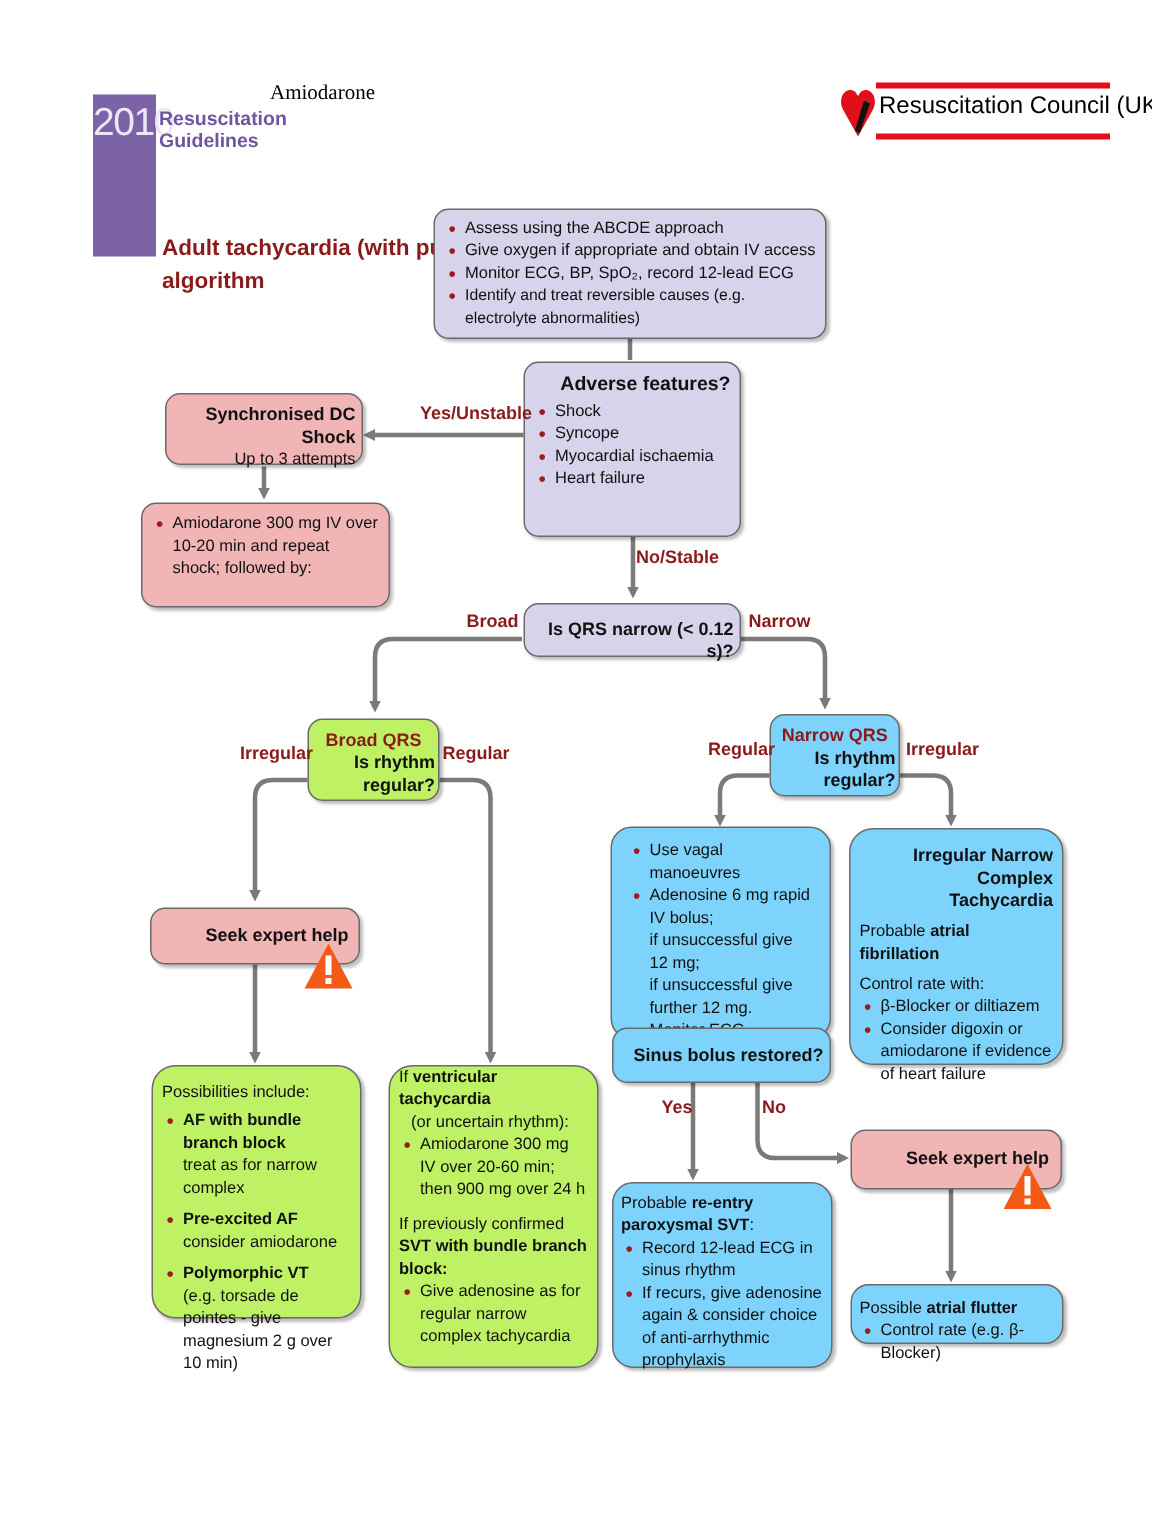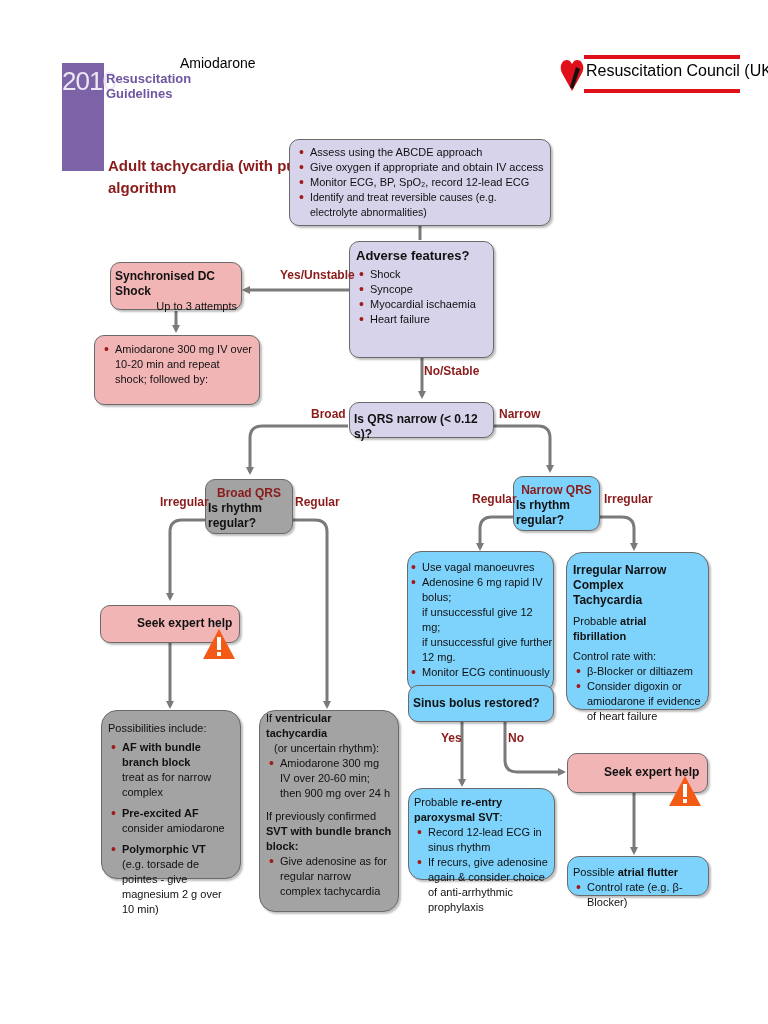--- a/index.html
+++ b/index.html
@@ -1,39 +1,39 @@
 <!DOCTYPE html>
 <html><head>
 <meta charset="utf-8">
 <style>
   html, body { margin:0; padding:0; background:#ffffff; }
   body { width:768px; height:1024px; position:relative; overflow:hidden;
          font-family:"Liberation Sans", sans-serif; color:#111; }
   .abs { position:absolute; }
-  .doc-title { left:180px; top:55px; font-family:Liberation Sans, sans-serif; font-size:14px; color:#000; }
+  .doc-title { left:180px; top:55px; font-family:Liberation Serif, serif; font-size:14px; color:#000; }
   .purple-block { left:62px; top:63px; width:42px; height:108px; background:#7c62a6; }
   .year { left:62px; top:66px; font-size:26px; color:#ece6f5; letter-spacing:-1px; font-family:"Liberation Sans Narrow","Liberation Sans",sans-serif; }
   .brand { left:106px; top:71px; font-size:13px; color:#6e55a0; font-weight:bold; line-height:15px; }
   .alg-title { left:108px; top:155px; font-size:15px; font-weight:bold; color:#8b1a1a; line-height:22px; }
   .rc-logo { left:560px; top:53px; width:180px; height:42px; }
   .rc-line { position:absolute; left:24px; right:0; height:4px; background:#e0101a; }
   .rc-text { position:absolute; left:26px; top:9px; font-size:16px; color:#000; white-space:nowrap; }
 
   .box { position:absolute; border:1.5px solid #6a6a6a; border-radius:10px; box-shadow:2px 2px 2px rgba(0,0,0,0.25);
          font-size:11px; line-height:15px; box-sizing:border-box; }
   .lav { background:#d6d3ea; }
   .pink { background:#f2b5b6; }
-  .blue { background:#a3a3a3; }
+  .blue { background:#bef264; }
   .yel { background:#7dd3fc; }
   .box ul { margin:0; padding:0; list-style:none; }
   .box li { position:relative; padding-left:14px; }
   .box li::before { content:"•"; position:absolute; left:3px; top:0; color:#a11a1a; font-size:14px; }
   .box li.indent { padding-left:14px; }
   .box li.indent::before { content:""; }
-  .hd { font-weight:bold; font-size:12px; text-align:left; }
+  .hd { font-weight:bold; font-size:12px; text-align:right; }
   .hd-red { font-weight:bold; font-size:12px; color:#8b1a1a; text-align:center; }
   .ctr { text-align:right; }
   .lbl { position:absolute; font-weight:bold; font-size:12px; color:#8b1a1a; white-space:nowrap; }
   .b { font-weight:bold; }
   svg.lines { position:absolute; left:0; top:0; }
   .warn { position:absolute; width:34px; height:32px; }
 </style>
 </head>
 <body>
 
@@ -175,21 +175,21 @@
       <span>then 900 mg over 24 h</span>
     </li>
   </ul>
   <div>If previously confirmed</div>
   <div class="b">SVT with bundle branch block:</div>
   <ul>
     <li>Give adenosine as for regular narrow complex tachycardia</li>
   </ul>
 </div>
 
-<div class="box yel" style="left:407px;top:551px;width:147px;height:142px;padding:8px 0;border-radius:14px;">
+<div class="box yel" style="left:407px;top:551px;width:147px;height:142px;padding:8px 11px;border-radius:14px;">
   <ul>
     <li>Use vagal manoeuvres</li>
     <li>Adenosine 6 mg rapid IV bolus;</li>
     <li class="indent">if unsuccessful give 12 mg;</li>
     <li class="indent">if unsuccessful give further 12 mg.</li>
     <li>Monitor ECG continuously</li>
   </ul>
 </div>
 
 <div class="box yel" style="left:566px;top:552px;width:143px;height:158px;padding:10px 6px;border-radius:16px;">
@@ -214,21 +214,21 @@
 
 <div class="box pink" style="left:567px;top:753px;width:141px;height:40px;padding:11px 4px;">
   <div class="hd" style="text-align:left;padding-left:32px;">Seek expert help</div>
 </div>
 <svg class="warn" style="left:668px;top:775px;" viewBox="0 0 34 32">
   <path d="M17 1 L33 31 L1 31 Z" fill="#f25a16"></path>
   <rect x="15" y="9" width="4" height="13" fill="#fff"></rect>
   <rect x="15" y="24" width="4" height="4" fill="#fff"></rect>
 </svg>
 
-<div class="box yel" style="left:408px;top:788px;width:147px;height:92px;padding:6px 5px;border-radius:14px;">
+<div class="box yel" style="left:408px;top:788px;width:147px;height:124px;padding:6px 5px;border-radius:14px;">
   <div>
     <span>Probable</span>
     <span class="b">re-entry paroxysmal SVT</span><span>:</span>
   </div>
   <ul>
     <li>Record 12-lead ECG in sinus rhythm</li>
     <li>If recurs, give adenosine again &amp; consider choice of anti-arrhythmic prophylaxis</li>
   </ul>
 </div>
 

